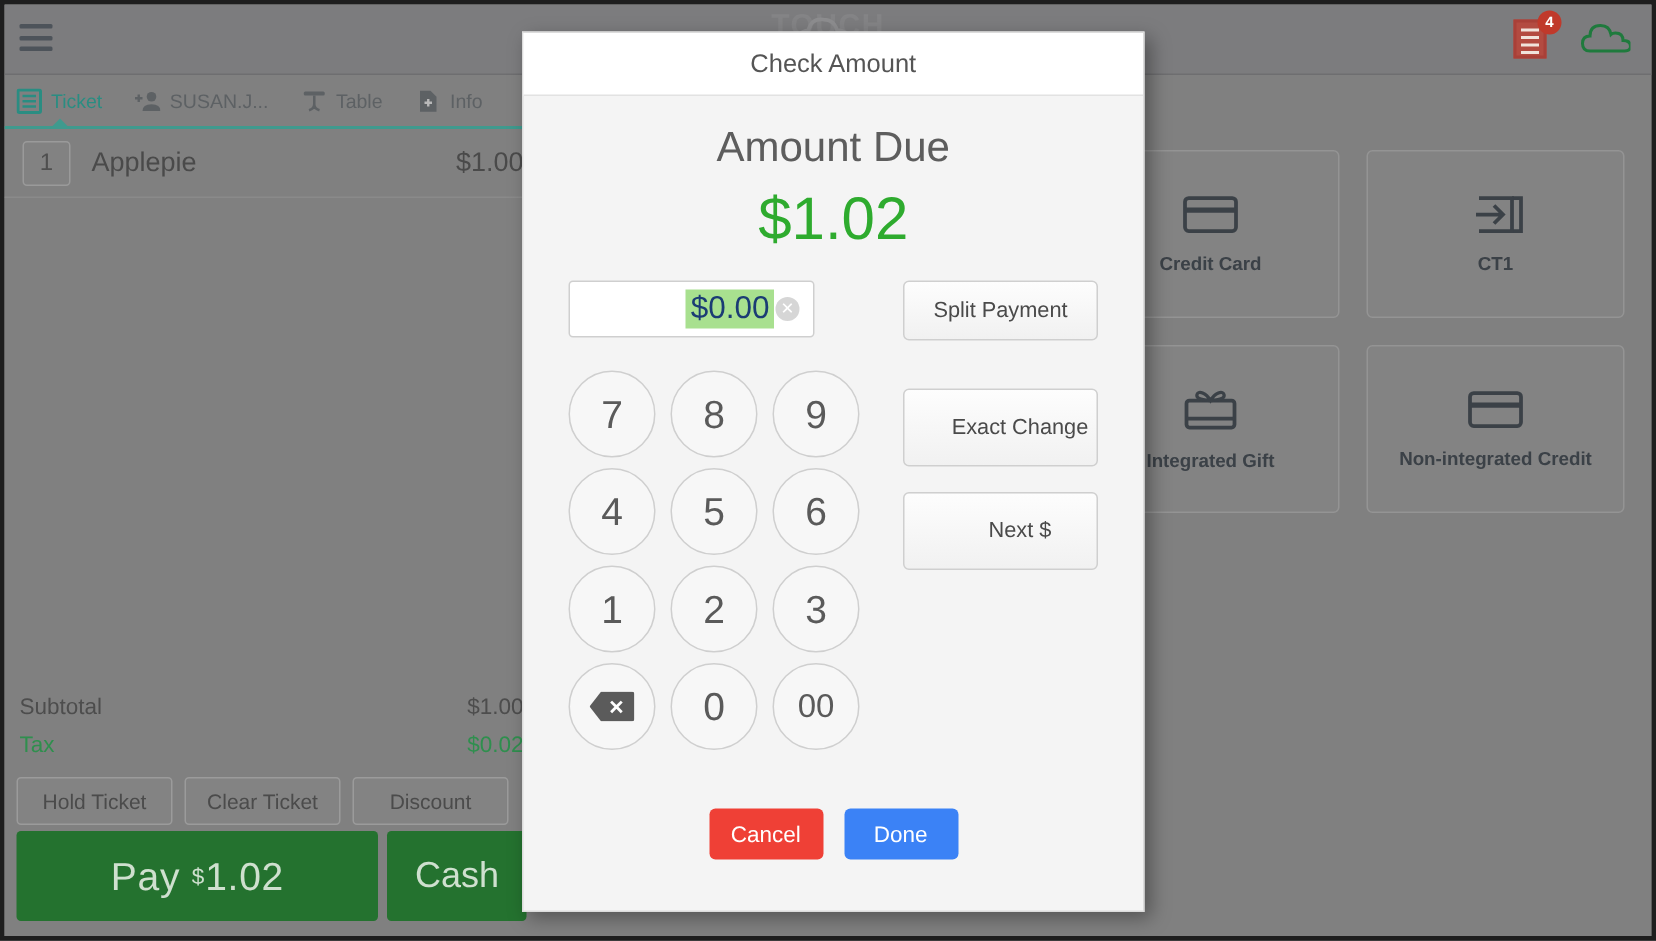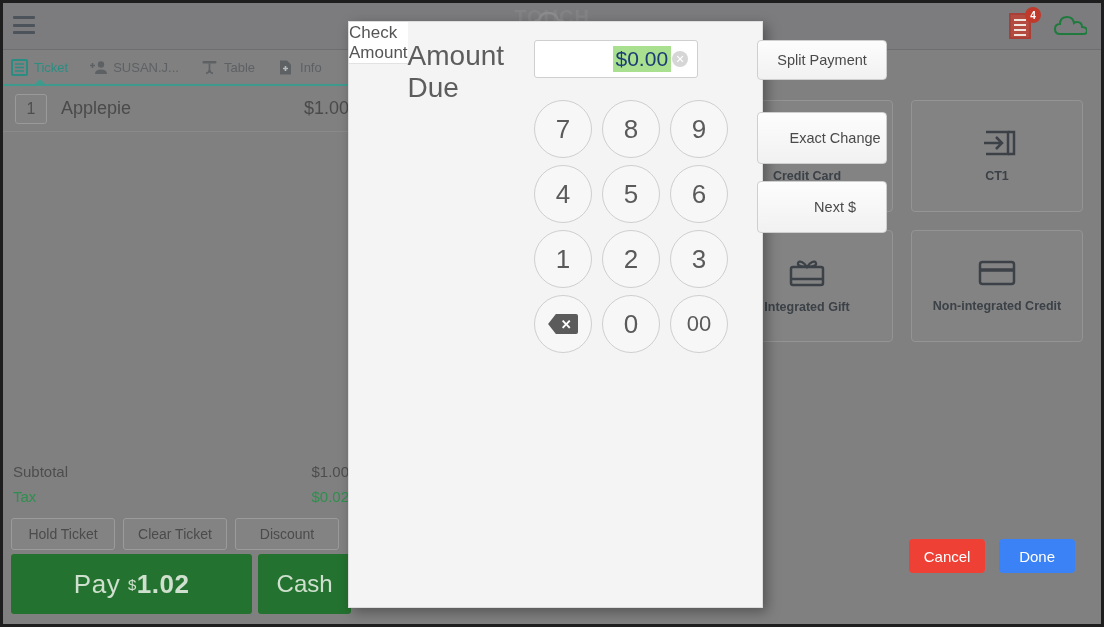--- a/index.html
+++ b/index.html
@@ -102,21 +102,21 @@
     background: #838383; color: #4b4b4b; font-size: 14px;
     display: flex; align-items: center; justify-content: center;
   }
   .pay-row { position: absolute; left: 8px; right: 8px; bottom: 10px; display: flex; gap: 6px; height: 60px; }
   .pay-btn {
     flex: 2.6; background: #24722f; color: #cfe0cf; border-radius: 3px;
     display: flex; align-items: center; justify-content: center;
     font-size: 26px; letter-spacing: .5px;
   }
   .pay-btn sup { font-size: 15px; vertical-align: super; }
-  .pay-btn b { font-weight: bold; }
+  .pay-btn b { font-weight: normal; }
   .cash-btn {
     flex: 1; background: #24722f; color: #cfe0cf; border-radius: 3px;
     display: flex; align-items: center; justify-content: center; font-size: 24px;
   }
 
   
   .pay-area { position: absolute; left: 360px; right: 0; top: 47px; bottom: 0; }
   .pay-grid {
     position: absolute; right: 18px; top: 50px;
     display: grid; grid-template-columns: 172px 172px; gap: 18px;
@@ -130,28 +130,28 @@
   .ghost-text {
     position: absolute; left: 120px; top: 445px;
     font-size: 25px; color: #3f4347; white-space: nowrap;
   }
 
   
   #modal {
     position: absolute; left: 345px; top: 18px; width: 415px; height: 587px;
     background: #f4f4f4; box-shadow: 4px 4px 12px rgba(0,0,0,.35);
     border: 1px solid #dcdcdc;
-    display: flex; flex-direction: row;
+    display: flex; flex-direction: column;
   }
   .modal-head {
     height: 42px; background: #fff; border-bottom: 1px solid #e2e2e2;
     display: flex; align-items: center; justify-content: center;
     font-size: 17px; color: #555;
   }
-  .amount-due-label { font-size: 28px; color: #5d5d5d; margin-top: 18px; }
+  .amount-due-label { text-align: center; font-size: 28px; color: #5d5d5d; margin-top: 18px; }
   .amount-due-value { text-align: center; font-size: 40px; color: #2eab2e; margin-top: 10px; }
 
   .keypad-wrap { display: flex; padding: 18px 22px 0 30px; gap: 18px; }
   .left-col { width: 205px; }
   .right-col { width: 130px; display: flex; flex-direction: column; }
 
   .amt-input {
     height: 38px; background: #fff; border: 1px solid #cfcfcf; border-radius: 3px;
     display: flex; align-items: center; justify-content: flex-end;
     padding: 0 8px 0 10px; position: relative; width: 164px;
@@ -353,20 +353,21 @@
 
       </div>
     </div>
   </div>
 
   <div id="modal">
 
     <div class="modal-head">Check Amount</div>
 
     <div class="amount-due-label">Amount Due</div>
+    <div class="amount-due-value">$1.02</div>
 
     <div class="keypad-wrap">
 
       <div class="left-col">
         <div class="amt-input">
           <span class="amt-value">$0.00</span>
           <span class="clear-icon">✕</span>
         </div>
 
         <div class="keys">

